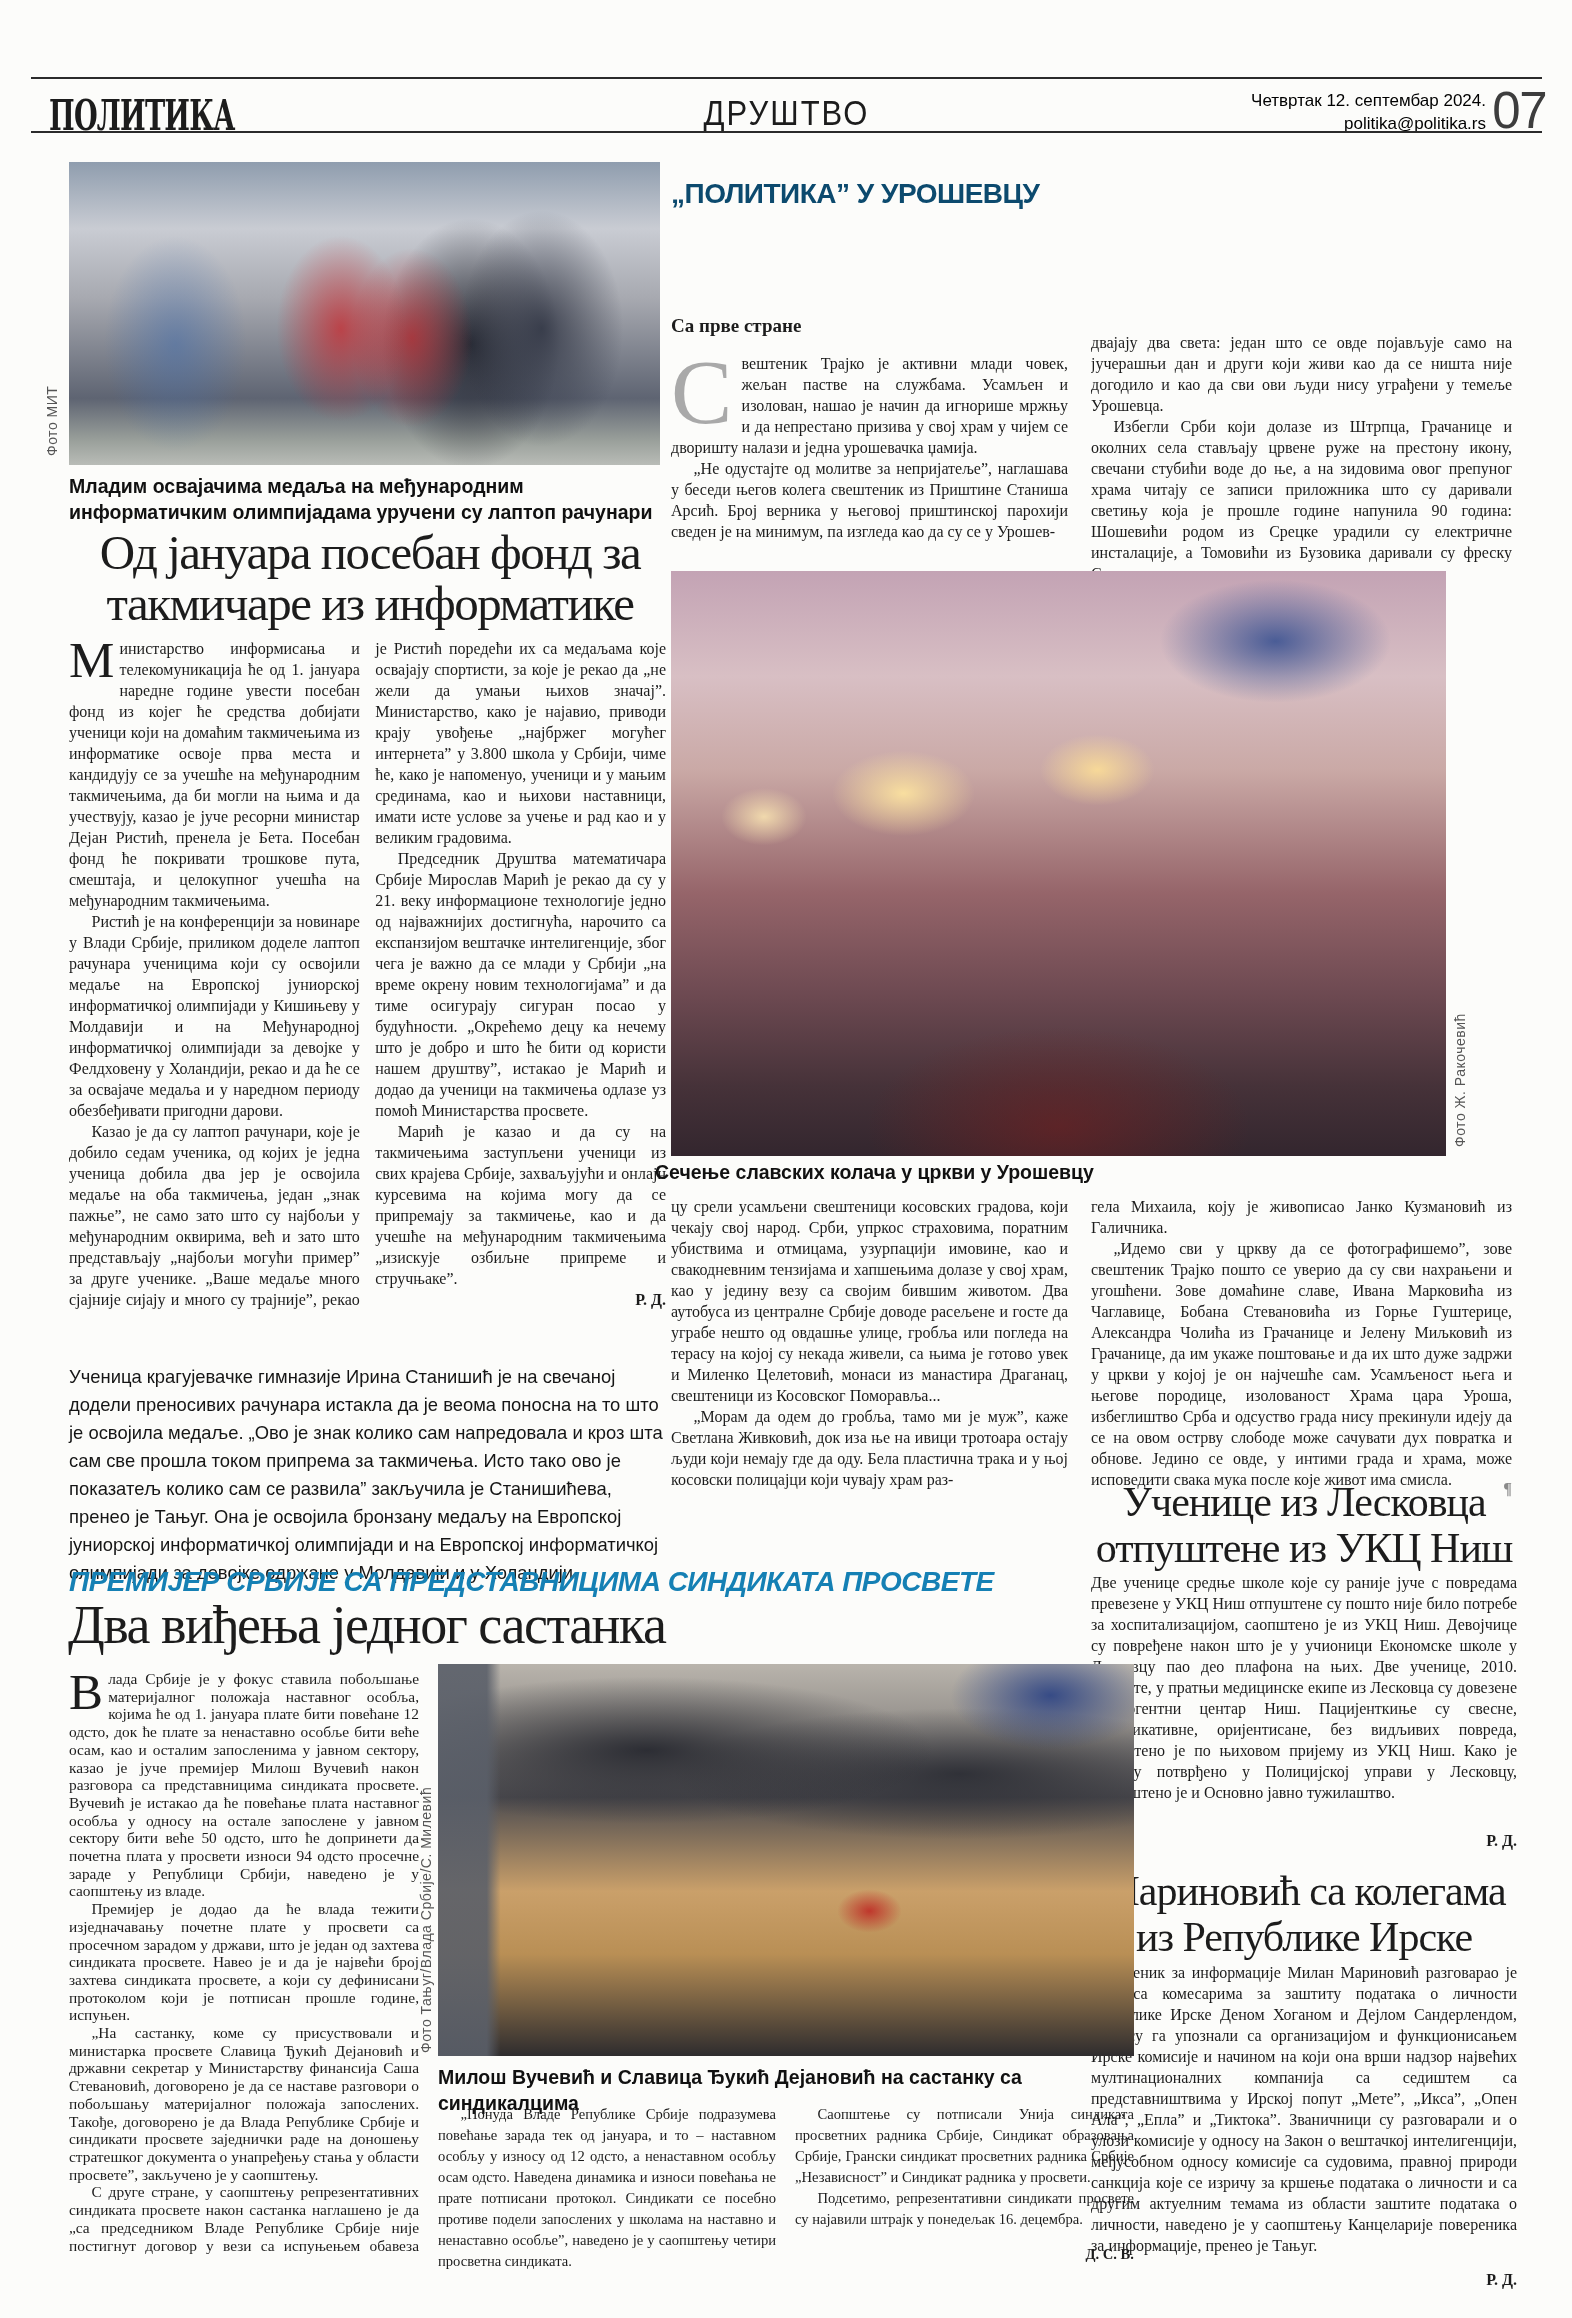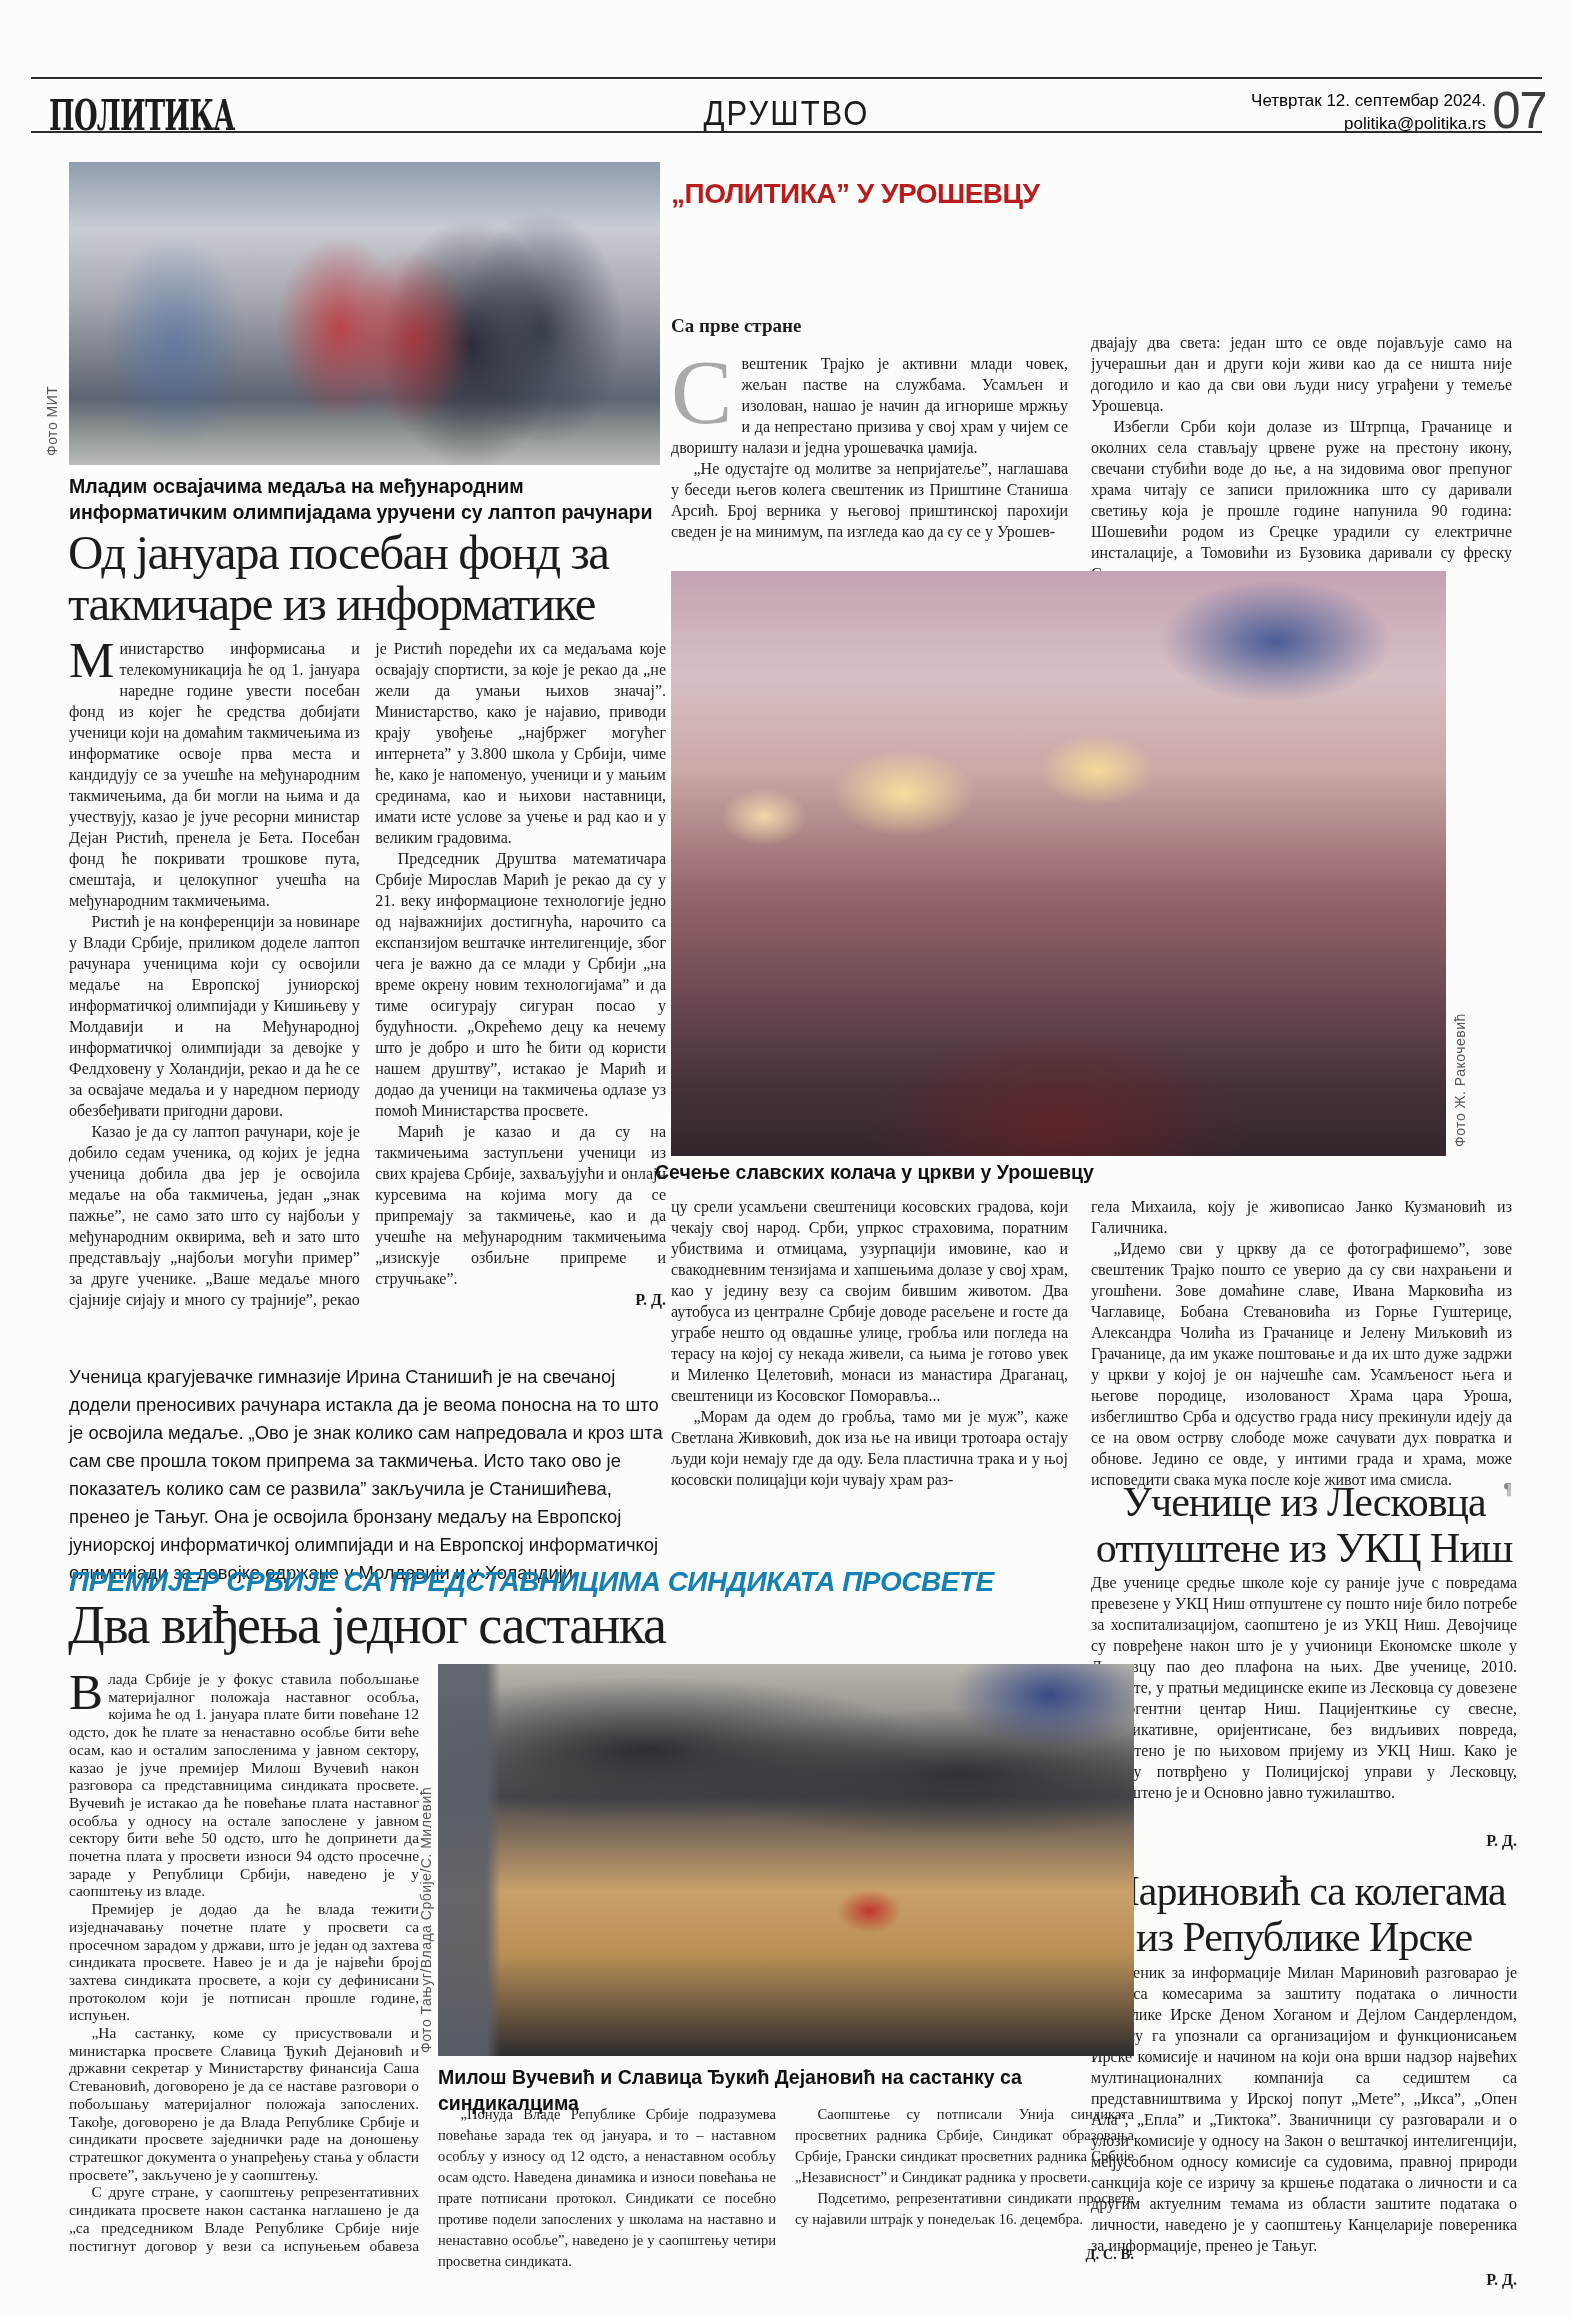--- a/index.html
+++ b/index.html
@@ -82,36 +82,36 @@
     <div>Четвртак 12. септембар 2024.</div>
     <div>politika@politika.rs</div>
   </div>
   <div class="abs pagenum" style="right:27px;top:81px;">07</div>
   <div class="abs rule" style="left:31px;top:131px;width:1511px;height:2px;"></div>
 
   <div class="abs photo ph-group" style="left:69px;top:162px;width:591px;height:303px;"></div>
   <div class="abs vcred" style="left:44px;top:169px;height:287px;">Фото МИТ</div>
   <div class="abs caption" style="left:69px;top:474px;width:589px;">Младим освајачима медаља на међународним информатичким олимпијадама уручени су лаптоп рачунари</div>
 
-  <div class="abs h-serif h1a" style="left:68px;top:528px;width:604px;">Од јануара посебан фонд за такмичаре из информатике</div>
+  <div class="abs h-serif h1a" style="left:68px;top:528px;width:604px;text-align:center;">Од јануара посебан фонд за такмичаре из информатике</div>
 
   <div class="abs bt cols2" style="left:69px;top:638px;width:597px;height:673px;position:absolute;">
     <p class="dc-m">Министарство информисања и телекомуникација ће од 1. јануара наредне године увести посебан фонд из којег ће средства добијати ученици који на домаћим такмичењима из информатике освоје прва места и кандидују се за учешће на међународним такмичењима, да би могли на њима и да учествују, казао је јуче ресорни министар Дејан Ристић, пренела је Бета. Посебан фонд ће покривати трошкове пута, смештаја, и целокупног учешћа на међународним такмичењима.</p>
     <p class="ind">Ристић је на конференцији за новинаре у Влади Србије, приликом доделе лаптоп рачунара ученицима који су освојили медаље на Европској јуниорској информатичкој олимпијади у Кишињеву у Молдавији и на Међународној информатичкој олимпијади за девојке у Фелдховену у Холандији, рекао и да ће се за освајаче медаља и у наредном периоду обезбеђивати пригодни дарови.</p>
     <p class="ind">Казао је да су лаптоп рачунари, које је добило седам ученика, од којих је једна ученица добила два јер је освојила медаље на оба такмичења, један „знак пажње”, не само зато што су најбољи у међународним оквирима, већ и зато што представљају „најбољи могући пример” за друге ученике. „Ваше медаље много сјајније сијају и много су трајније”, рекао је Ристић поредећи их са медаљама које освајају спортисти, за које је рекао да „не жели да умањи њихов значај”. Министарство, како је најавио, приводи крају увођење „најбржег могућег интернета” у 3.800 школа у Србији, чиме ће, како је напоменуо, ученици и у мањим срединама, као и њихови наставници, имати исте услове за учење и рад као и у великим градовима.</p>
     <p class="ind">Председник Друштва математичара Србије Мирослав Марић је рекао да су у 21. веку информационе технологије једно од најважнијих достигнућа, нарочито са експанзијом вештачке интелигенције, због чега је важно да се млади у Србији „на време окрену новим технологијама” и да тиме осигурају сигуран посао у будућности. „Окрећемо децу ка нечему што је добро и што ће бити од користи нашем друштву”, истакао је Марић и додао да ученици на такмичења одлазе уз помоћ Министарства просвете.</p>
     <p class="ind">Марић је казао и да су на такмичењима заступљени ученици из свих крајева Србије, захваљујући и онлајн курсевима на којима могу да се припремају за такмичење, као и да учешће на међународним такмичењима „изискује озбиљне припреме и стручњаке”.</p>
   </div>
   <div class="abs" style="left:69px;top:1150px;width:597px;height:159px;">
     <span class="sig">Р. Д.</span>
   </div>
 
   <div class="abs boxbody" style="left:69px;top:1363px;width:602px;">Ученица крагујевачке гимназије Ирина Станишић је на свечаној додели преносивих рачунара истакла да је веома поносна на то што је освојила медаље.  „Ово је знак колико сам напредовала и кроз шта сам све прошла током припрема за такмичења. Исто тако ово је показатељ колико сам се развила” закључила је Станишићева, пренео је Тањуг. Она је освојила бронзану медаљу на Европској јуниорској информатичкој олимпијади и на Европској информатичкој олимпијади за девојке одржане у Молдавији и у Холандији.</div>
 
-  <div class="abs kicker" style="left:671px;top:178px;color:#b91c1c;">„ПОЛИТИКА” У УРОШЕВЦУ</div>
+  <div class="abs kicker" style="left:671px;top:178px;color:#0c4a6e;">„ПОЛИТИКА” У УРОШЕВЦУ</div>
   <div class="abs contd" style="left:671px;top:315px;">Са прве стране</div>
 
   <div class="abs bt" style="left:1091px;top:332px;width:421px;height:239px;overflow:hidden;">
     <p>двајају два света: један што се овде појављује само на јучерашњи дан и други који живи као да се ништа није догодило и као да сви ови људи нису уграђени у темеље Урошевца.</p>
     <p class="ind">Избегли Срби који долазе из Штрпца, Грачанице и околних села стављају црвене руже на престону икону, свечани стубићи воде до ње, а на зидовима овог препуног храма читају се записи приложника што су даривали светињу која је прошле године напунила 90 година: Шошевићи родом из Срецке урадили су електричне инсталације, а Томовићи из Бузовика даривали су фреску Светог архан-</p>
   </div>
 
   <div class="abs bt" style="left:671px;top:353px;width:397px;height:218px;overflow:hidden;">
     <p class="dc-big">Свештеник Трајко је активни млади човек, жељан пастве на службама. Усамљен и изолован, нашао је начин да игнорише мржњу и да непрестано призива у свој храм у чијем се дворишту налази и једна урошевачка џамија.</p>
     <p class="ind">„Не одустајте од молитве за непријатеље”, наглашава у беседи његов колега свештеник из Приштине Станиша Арсић. Број верника у његовој приштинској парохији сведен је на минимум, па изгледа као да су се у Урошев-</p>

